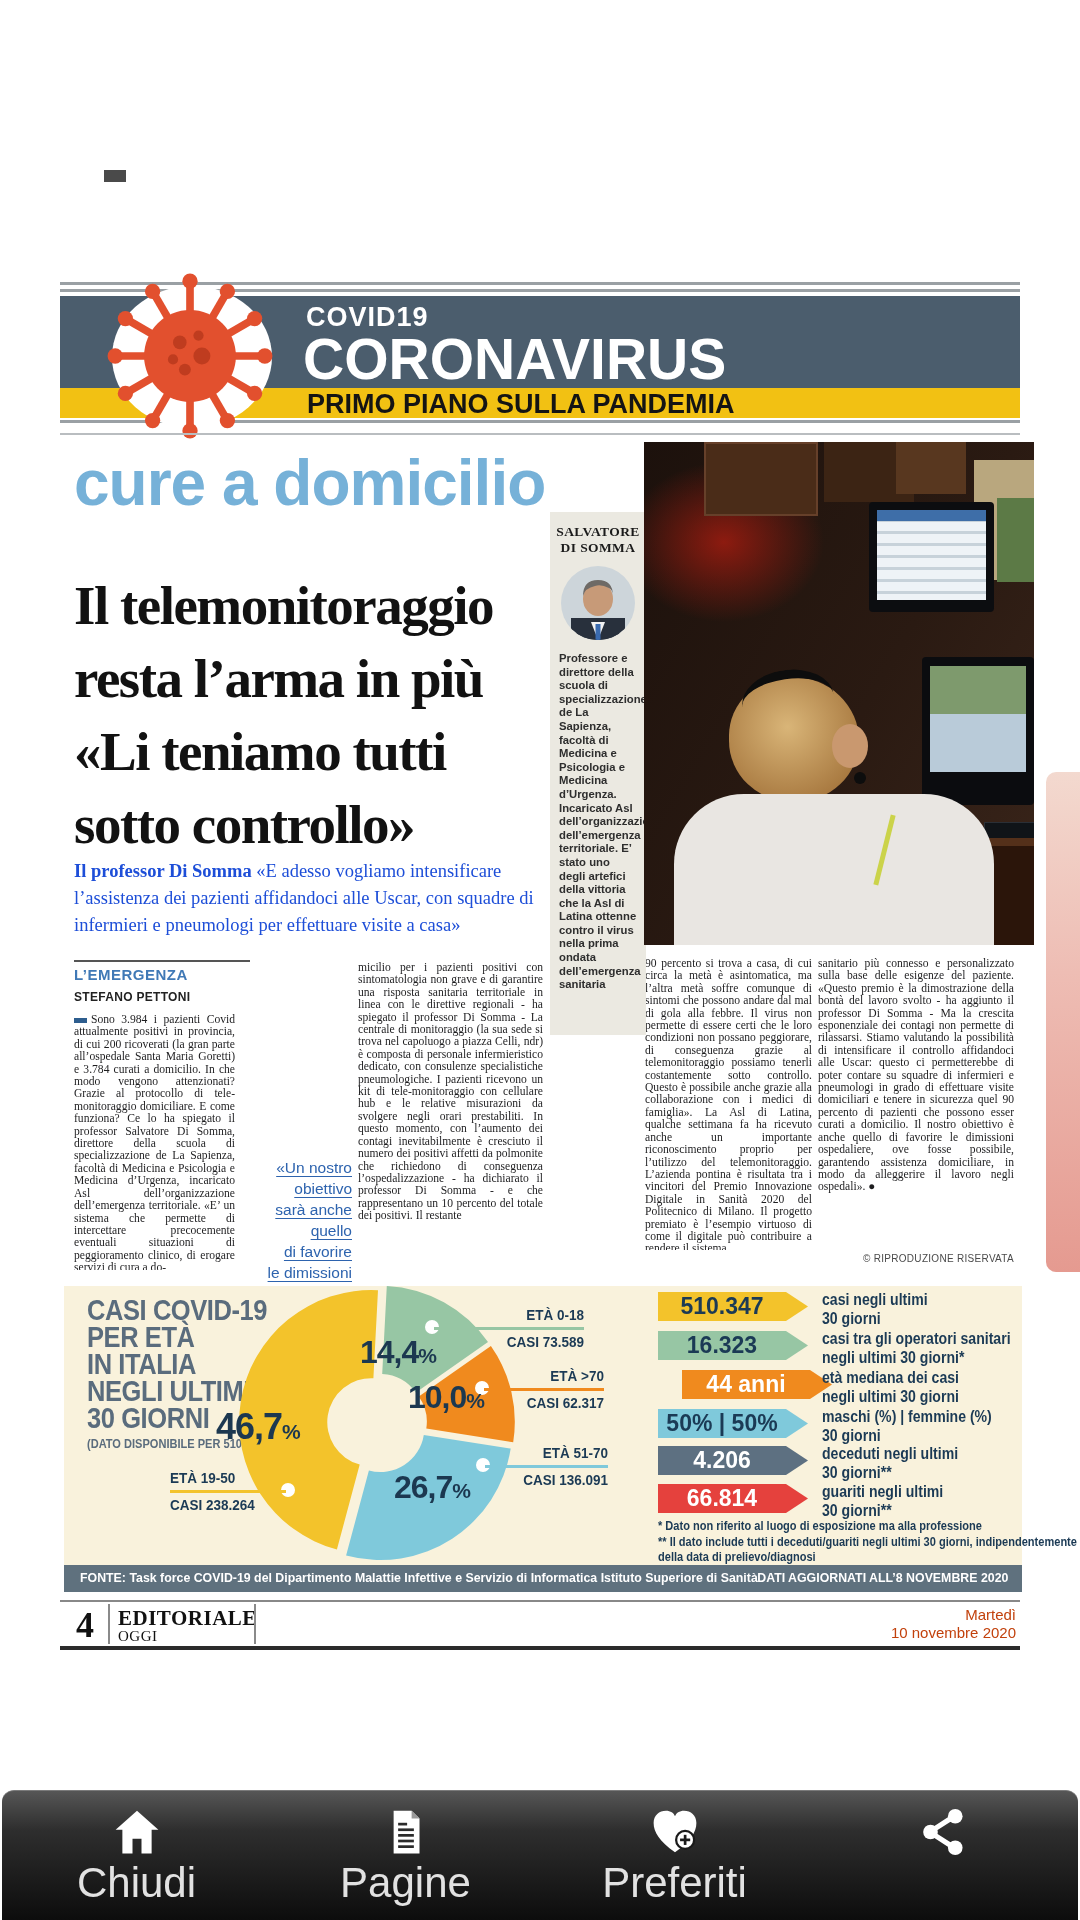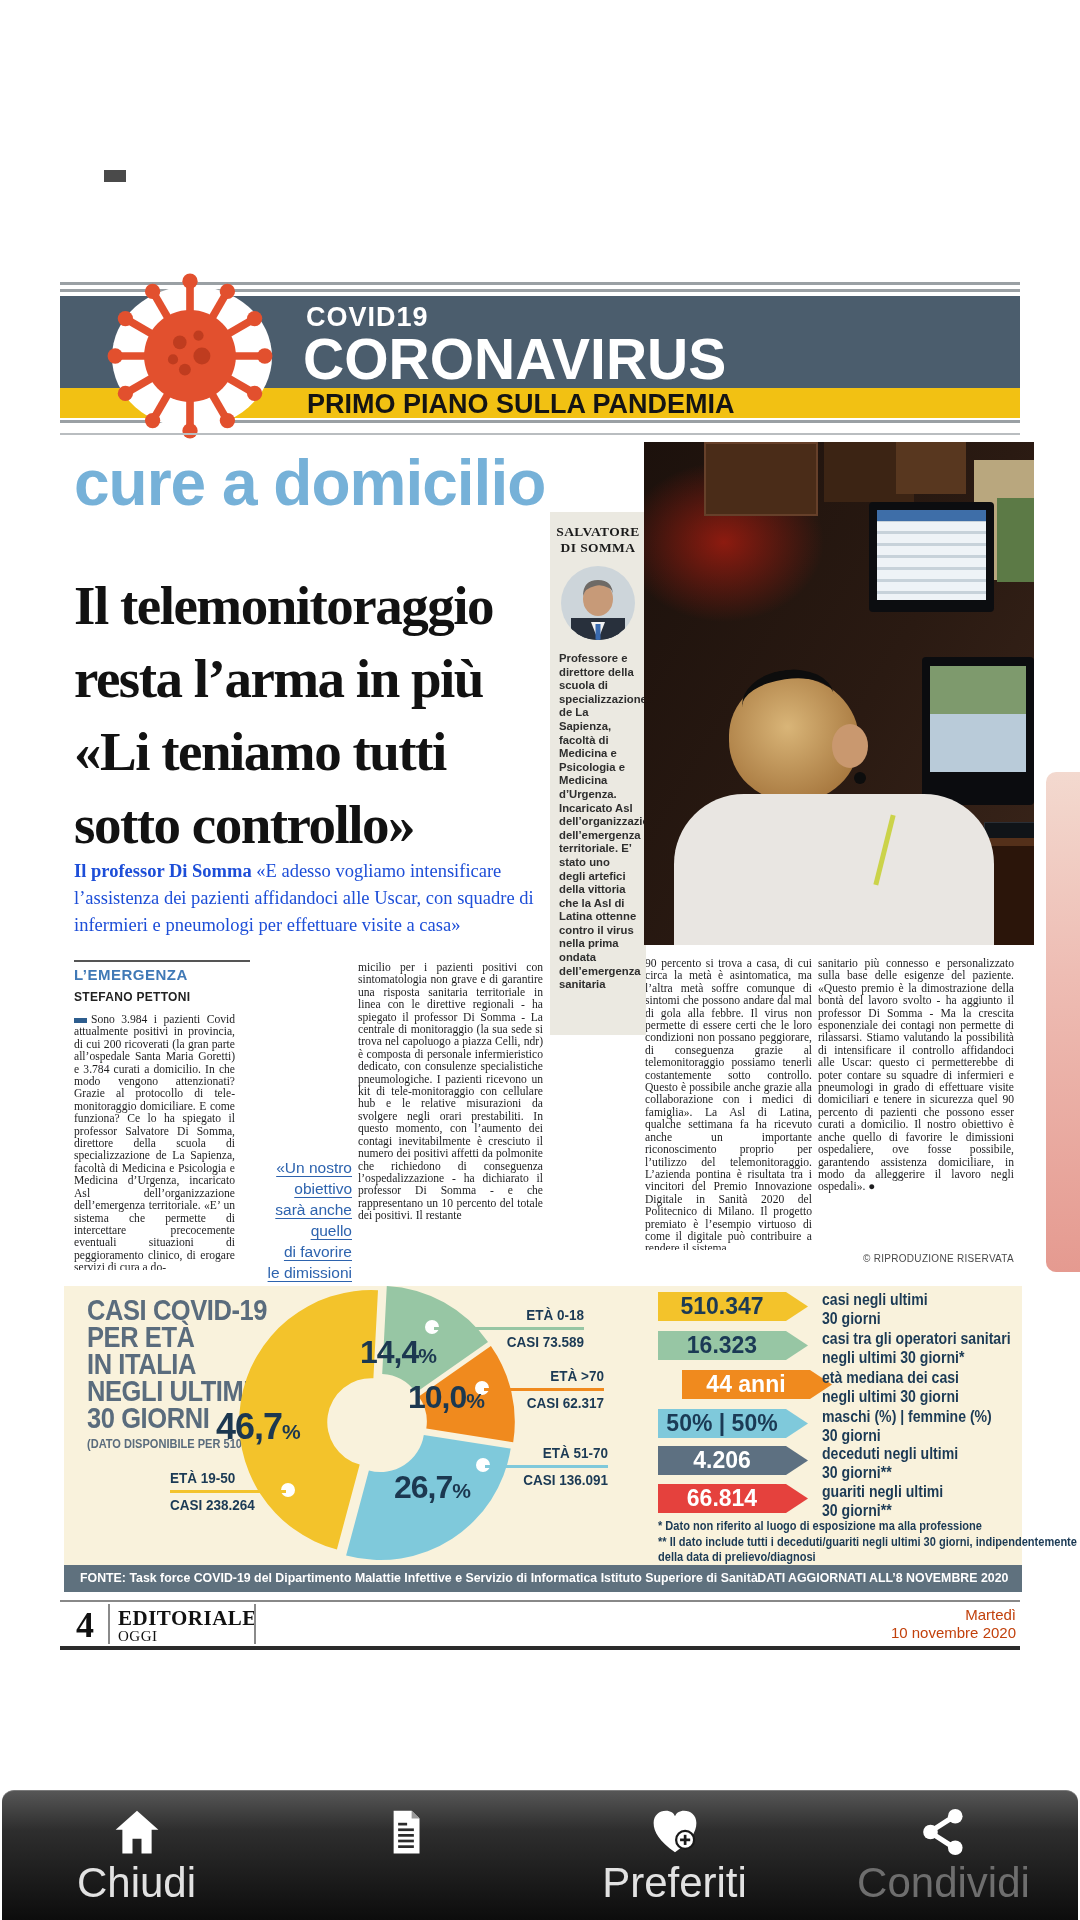--- a/index.html
+++ b/index.html
@@ -382,20 +382,21 @@
           <path d="M29 5 l7 7 h-7 z" fill="#9a9a9a"></path>
           <g stroke="#2b2b2b" stroke-width="2.4">
             <line x1="17" y1="17" x2="25" y2="17"></line>
               <line x1="17" y1="22" x2="31" y2="22"></line>
             <line x1="17" y1="27" x2="31" y2="27"></line>
               <line x1="17" y1="32" x2="31" y2="32"></line>
             <line x1="17" y1="37" x2="31" y2="37"></line>
           </g>
         </svg>
       </div>
+      <div class="nav-label">Pagine</div>
     </div>
 
     <div class="nav-item">
       <div class="nav-icon">
         <svg width="54" height="54" viewBox="0 0 48 48" style="margin-top:4px;">
           <path d="M24 42 C10 32 5 24 5 16 C5 9 10 5 16 5 C20 5 23 7 24 10 C25 7 28 5 32 5 C38 5 43 9 43 16 C43 24 38 32 24 42 Z" fill="#fff"></path>
           <circle cx="33" cy="31" r="8" fill="#fff" stroke="#1a1a1a" stroke-width="2"></circle>
           <line x1="33" y1="26.5" x2="33" y2="35.5" stroke="#1a1a1a" stroke-width="2.4"></line>
           <line x1="28.5" y1="31" x2="37.5" y2="31" stroke="#1a1a1a" stroke-width="2.4"></line>
         </svg>
@@ -405,18 +406,17 @@
 
     <div class="nav-item">
       <div class="nav-icon">
         <svg width="54" height="54" viewBox="0 0 48 48" style="margin-top:4px;">
           <path d="M16 21 L30 12 M16 27 L30 36" stroke="#fff" stroke-width="4.5"></path>
           <circle cx="34" cy="10" r="6.5" fill="#fff"></circle>
           <circle cx="12" cy="24" r="6.5" fill="#fff"></circle>
           <circle cx="34" cy="38" r="6.5" fill="#fff"></circle>
         </svg>
       </div>
-      <div class="nav-label dim">Condividi</div>
     </div>
 
   </div>
 
 </div>
 
 </body></html>

